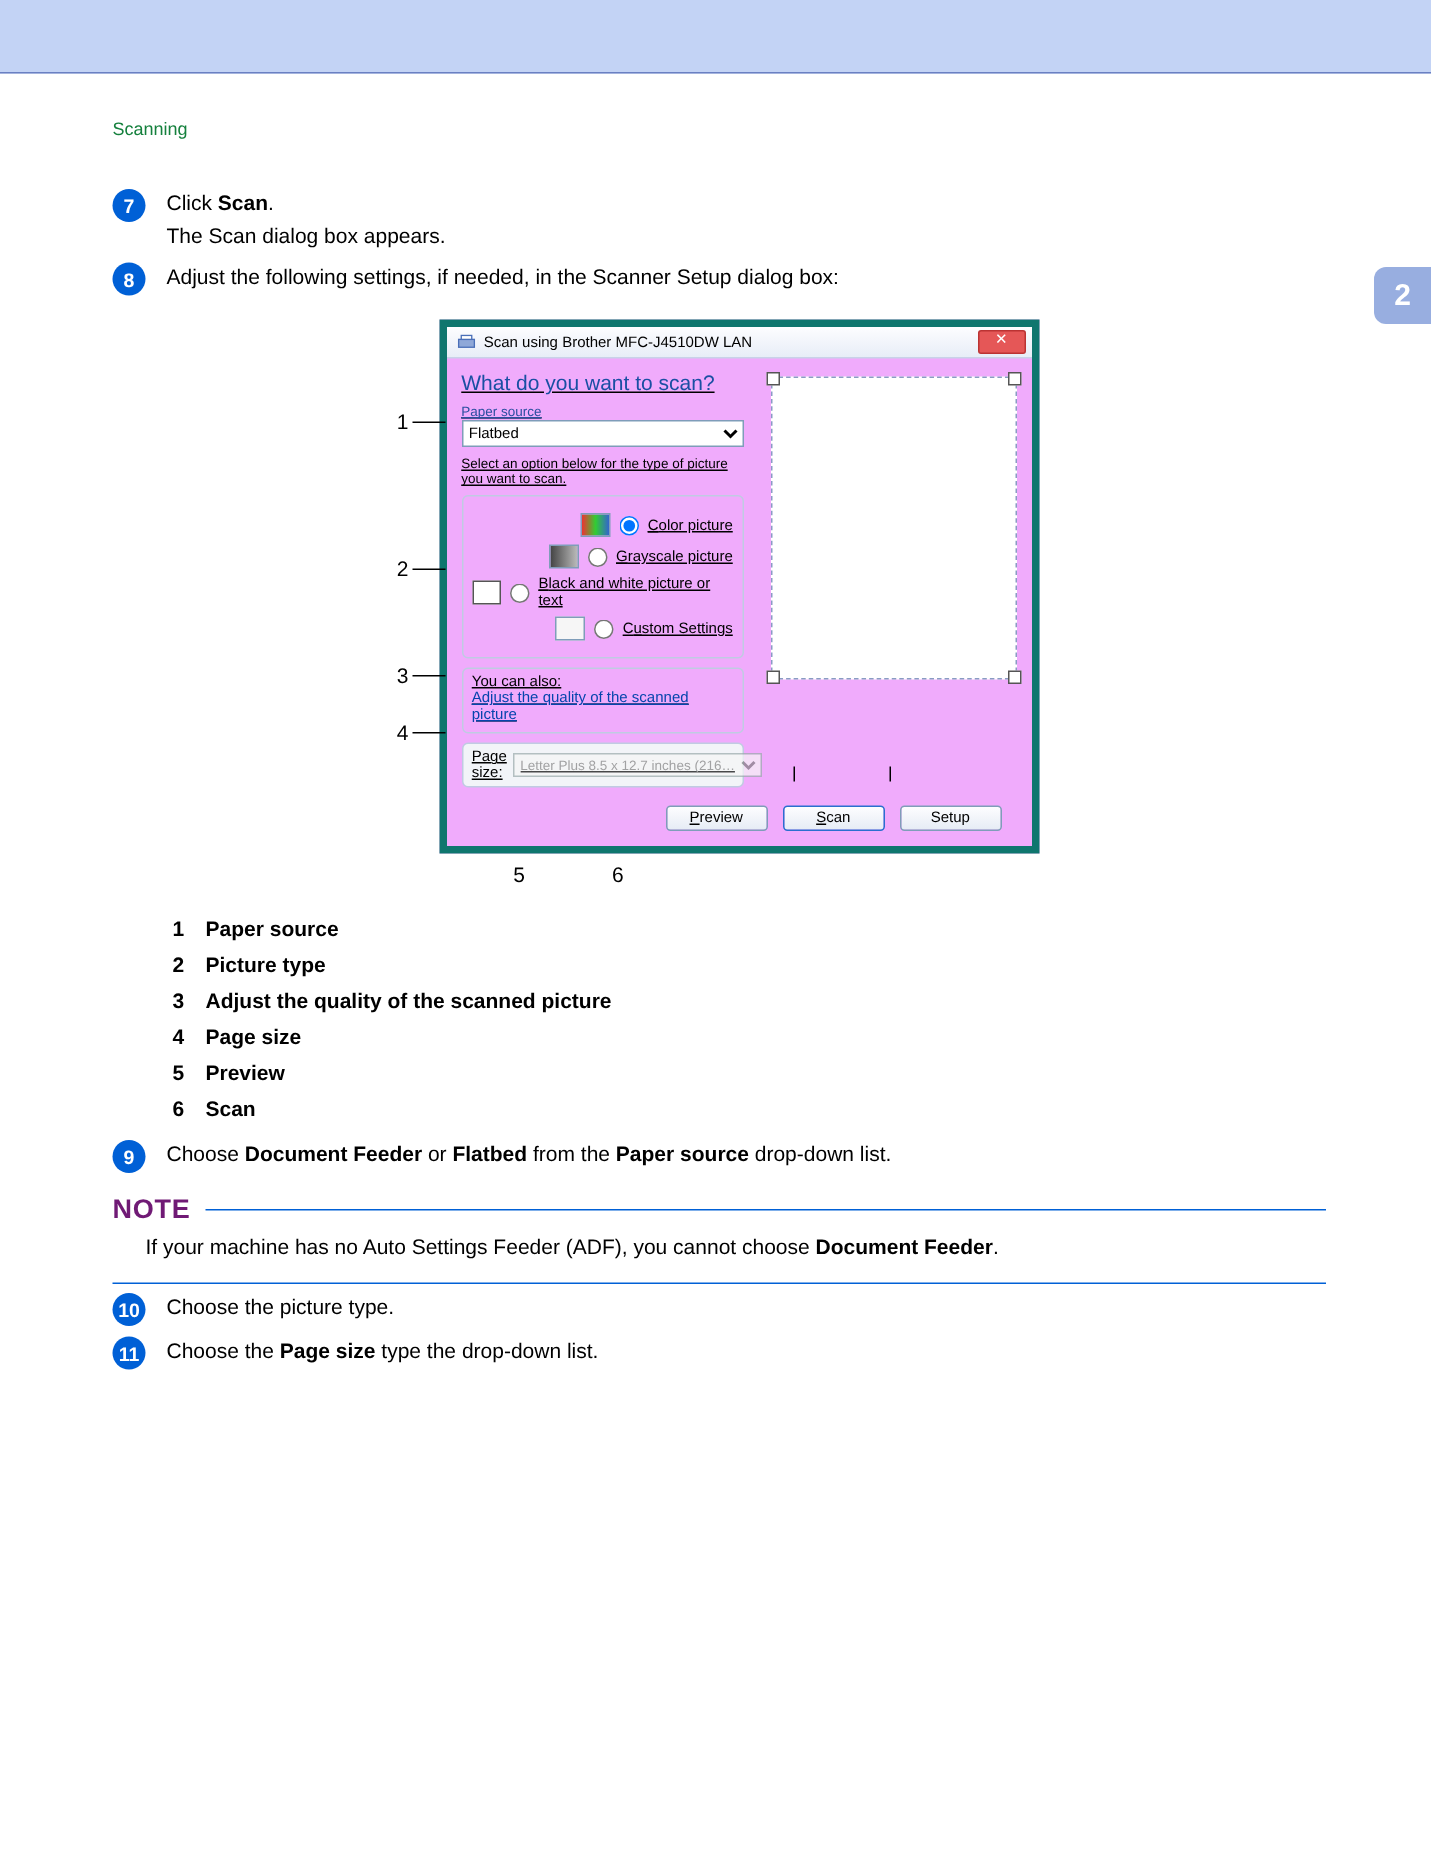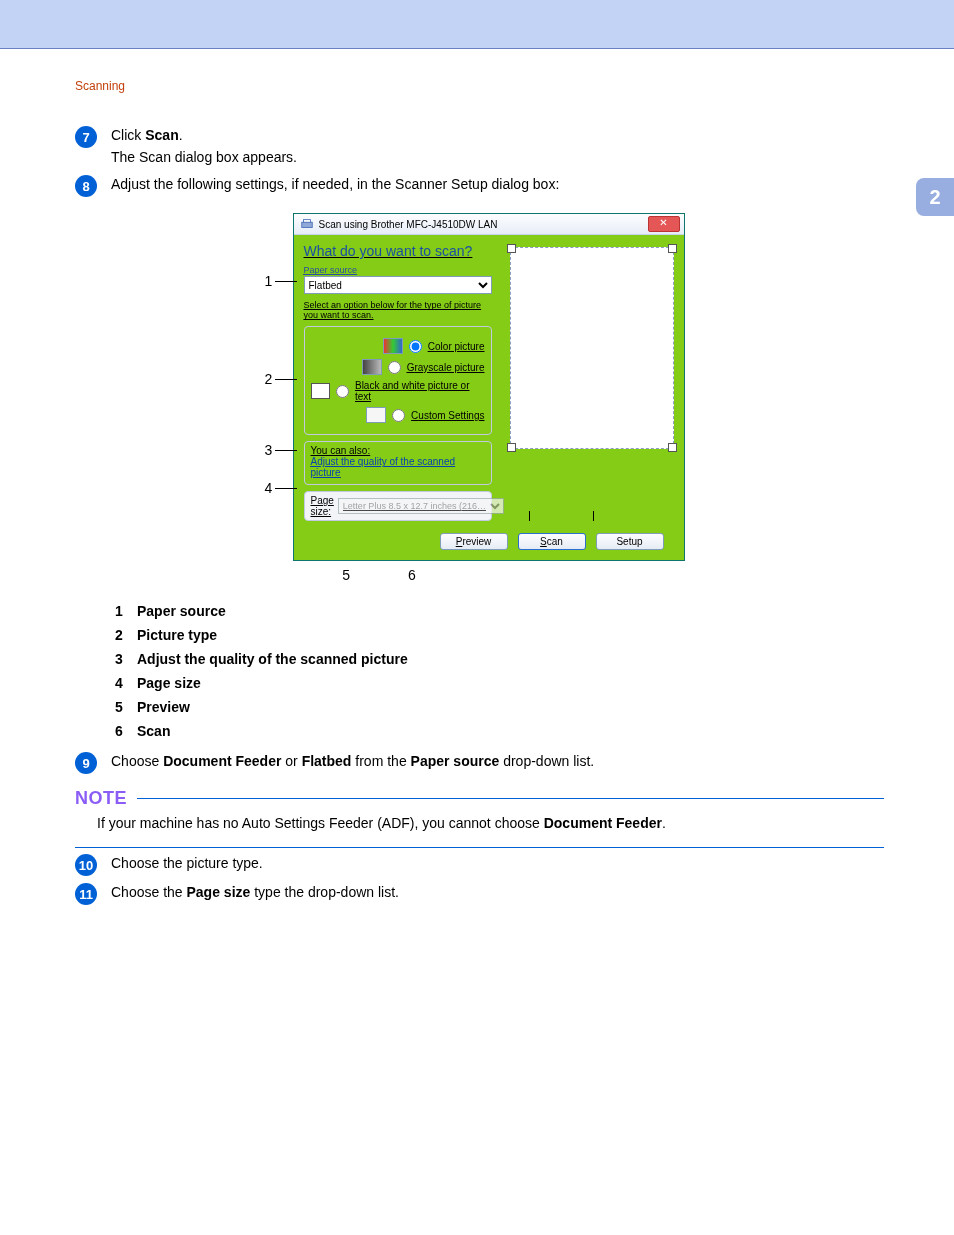--- a/index.html
+++ b/index.html
@@ -16,21 +16,21 @@
     height: 48px;
     background: #c3d3f5;
     border-bottom: 1px solid #6a80c2;
   }
   .page {
     padding: 30px 70px 30px 75px;
     position: relative;
   }
   .running-header {
     font-size: 12px;
-    color: #c2410c;
+    color: #15803d;
     margin-bottom: 32px;
   }
   .section-tab {
     position: absolute;
     top: 178px;
     right: 0;
     width: 38px;
     height: 38px;
     background: #98aee0;
     color: #fff;
@@ -86,21 +86,21 @@
     font-weight: bold;
   }
   .note-block { margin-top: 14px; }
   .note-header {
     display: flex;
     align-items: center;
     gap: 10px;
     margin-bottom: 4px;
   }
   .note-title {
-    color: #8b5cf6;
+    color: #701a75;
     font-weight: bold;
     font-size: 18px;
     letter-spacing: 0.5px;
   }
   .note-line { flex: 1; height: 1px; background: #0060d6; }
   .note-body {
     margin: 4px 0 0 22px;
     line-height: 1.55;
   }
   .note-end-line { height: 1px; background: #0060d6; margin-top: 12px; }
@@ -121,22 +121,22 @@
     vertical-align: baseline;
   }
 
   
   .dialog-wrap {
     position: relative;
     width: 430px;
     margin: 16px auto 6px auto;
   }
   .dialog {
-    border: 1px solid #0f766e;
-    background: #84cc16;
+    border: 5px solid #0f766e;
+    background: #f0abfc;
     font-family: "Segoe UI", Tahoma, sans-serif;
     font-size: 10px;
     color: #000;
     width: 390px;
     margin-left: 28px;
   }
   .dlg-title {
     background: linear-gradient(#fdfdff, #e7edf7);
     border-bottom: 1px solid #c8d2e8;
     padding: 3px 6px;

